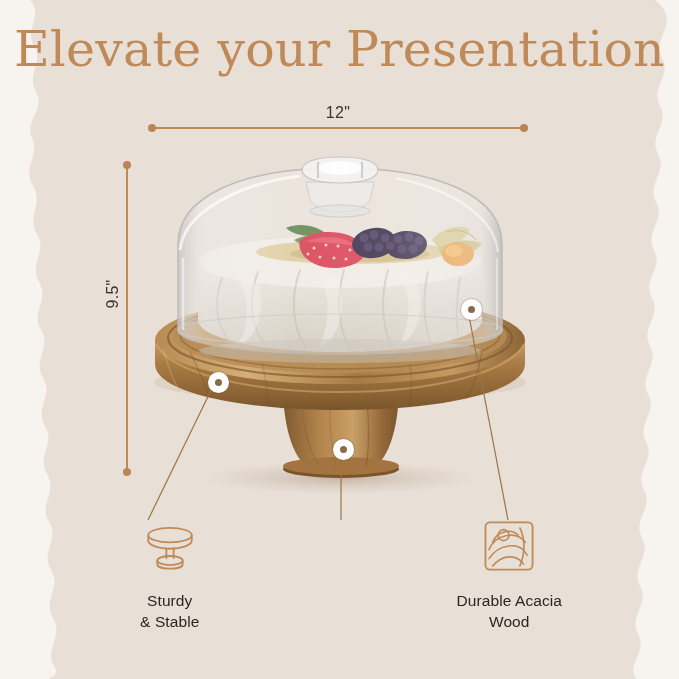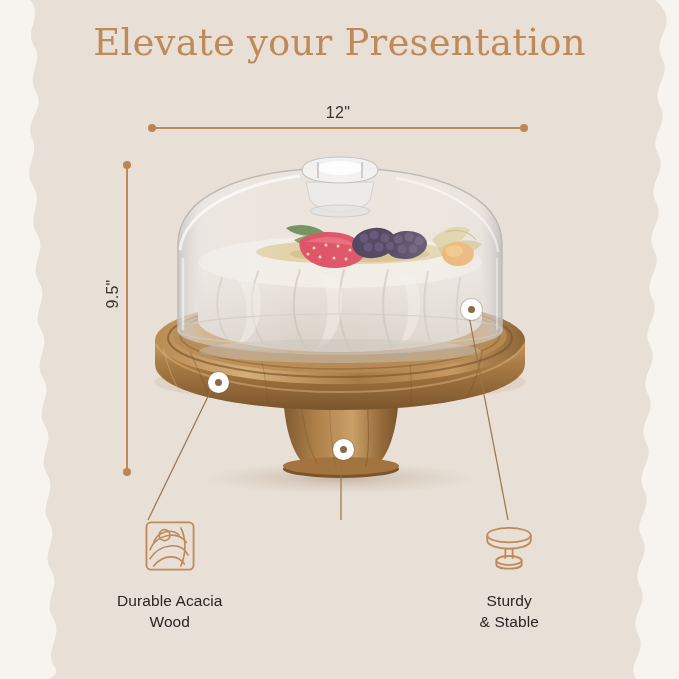--- a/index.html
+++ b/index.html
@@ -9,21 +9,21 @@
     background:#F7F4EF;
     overflow:hidden;
   }
   #stage{position:relative;width:679px;height:679px;overflow:hidden;background:#F7F4EF;}
   .edge-svg{position:absolute;top:0;left:0;width:679px;height:679px;}
 
   
   .title{
     position:absolute;left:0;top:24px;width:679px;text-align:center;
     font-family:"DejaVu Serif", serif;
-    font-size:37px;line-height:1.05;
+    font-size:49px;line-height:1.05;
     color:#C08A58;
     letter-spacing:.2px;
     white-space:nowrap;
   }
 
   
   .dim-h{position:absolute;left:152px;top:127px;width:372px;height:2px;background:#C08A58;}
   .dim-h .cap{position:absolute;top:-3px;width:8px;height:8px;border-radius:50%;background:#BD8454;}
   .dim-h .cap.l{left:-4px;}
   .dim-h .cap.r{right:-4px;}
@@ -265,42 +265,42 @@
     </div>
   <div class="marker" style="left:461px;top:299px;">
       <i></i>
     </div>
 
   <div class="features">
 
     <div class="feature">
       <div class="feat-icon">
         <svg viewBox="0 0 64 64" width="58" height="58">
+          <ellipse cx="32" cy="20" rx="24" ry="8" fill="none" stroke="#C08A58" stroke-width="2"></ellipse>
+          <path d="M 8 20 L 8 26 C 8 31, 19 35, 32 35 C 45 35, 56 31, 56 26 L 56 20" fill="none" stroke="#C08A58" stroke-width="2"></path>
+          <path d="M 28 35 L 28 46 M 36 35 L 36 46" stroke="#C08A58" stroke-width="2"></path>
+          <ellipse cx="32" cy="48" rx="14" ry="5" fill="none" stroke="#C08A58" stroke-width="2"></ellipse>
+          <path d="M 18 48 L 18 52 C 18 55, 24 57, 32 57 C 40 57, 46 55, 46 52 L 46 48" fill="none" stroke="#C08A58" stroke-width="2"></path>
+        </svg>
+      </div>
+      <div class="feat-label">Sturdy
+&amp; Stable</div>
+    </div>
+
+    <div class="feature">
+      <div class="feat-icon">
+        <svg viewBox="0 0 64 64" width="58" height="58">
           <rect x="6" y="6" width="52" height="52" rx="5" fill="none" stroke="#C08A58" stroke-width="2"></rect>
           <circle cx="26" cy="20" r="6" fill="none" stroke="#C08A58" stroke-width="1.8"></circle>
           <path d="M 14 28 C 18 16, 34 12, 42 20" fill="none" stroke="#C08A58" stroke-width="1.8" stroke-linecap="round"></path>
           <path d="M 10 36 C 16 20, 40 14, 50 28" fill="none" stroke="#C08A58" stroke-width="1.8" stroke-linecap="round"></path>
           <path d="M 10 46 C 20 30, 44 26, 52 42" fill="none" stroke="#C08A58" stroke-width="1.8" stroke-linecap="round"></path>
           <path d="M 14 54 C 24 42, 40 40, 48 52" fill="none" stroke="#C08A58" stroke-width="1.8" stroke-linecap="round"></path>
           <path d="M 44 12 C 50 24, 50 40, 44 54" fill="none" stroke="#C08A58" stroke-width="1.8" stroke-linecap="round"></path>
         </svg>
       </div>
       <div class="feat-label">Durable Acacia
 Wood</div>
     </div>
 
-    <div class="feature">
-      <div class="feat-icon">
-        <svg viewBox="0 0 64 64" width="58" height="58">
-          <ellipse cx="32" cy="20" rx="24" ry="8" fill="none" stroke="#C08A58" stroke-width="2"></ellipse>
-          <path d="M 8 20 L 8 26 C 8 31, 19 35, 32 35 C 45 35, 56 31, 56 26 L 56 20" fill="none" stroke="#C08A58" stroke-width="2"></path>
-          <path d="M 28 35 L 28 46 M 36 35 L 36 46" stroke="#C08A58" stroke-width="2"></path>
-          <ellipse cx="32" cy="48" rx="14" ry="5" fill="none" stroke="#C08A58" stroke-width="2"></ellipse>
-          <path d="M 18 48 L 18 52 C 18 55, 24 57, 32 57 C 40 57, 46 55, 46 52 L 46 48" fill="none" stroke="#C08A58" stroke-width="2"></path>
-        </svg>
-      </div>
-      <div class="feat-label">Sturdy
-&amp; Stable</div>
-    </div>
-
 
   </div>
 </div>
 
 </body></html>

